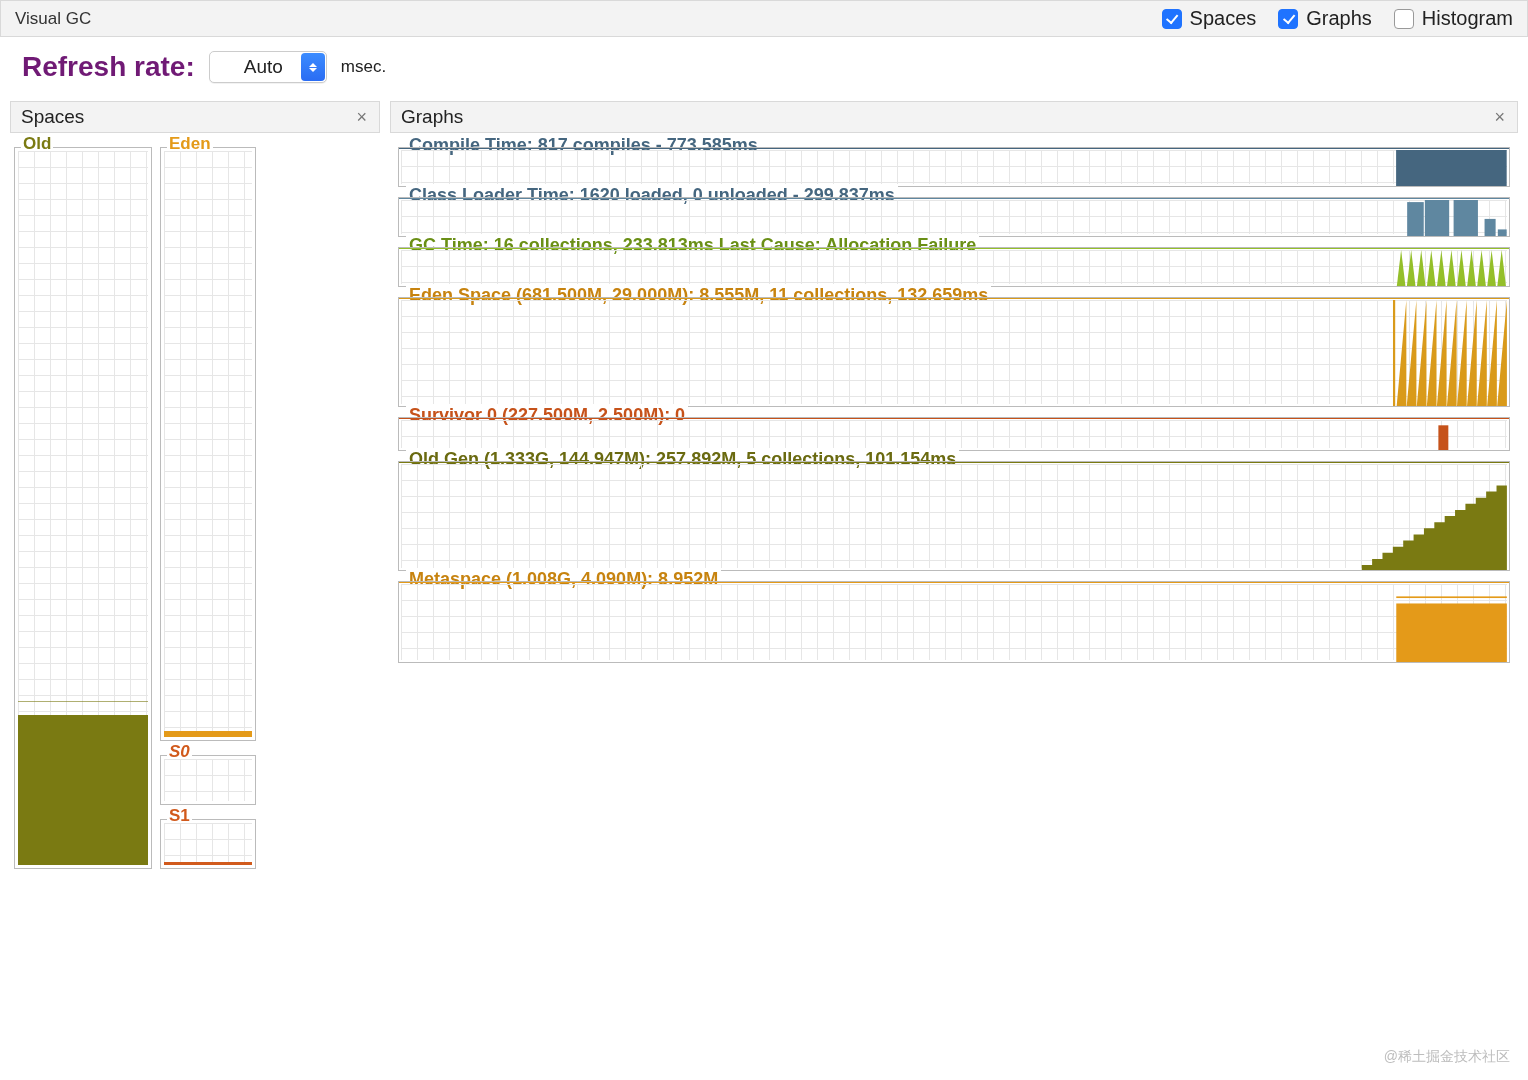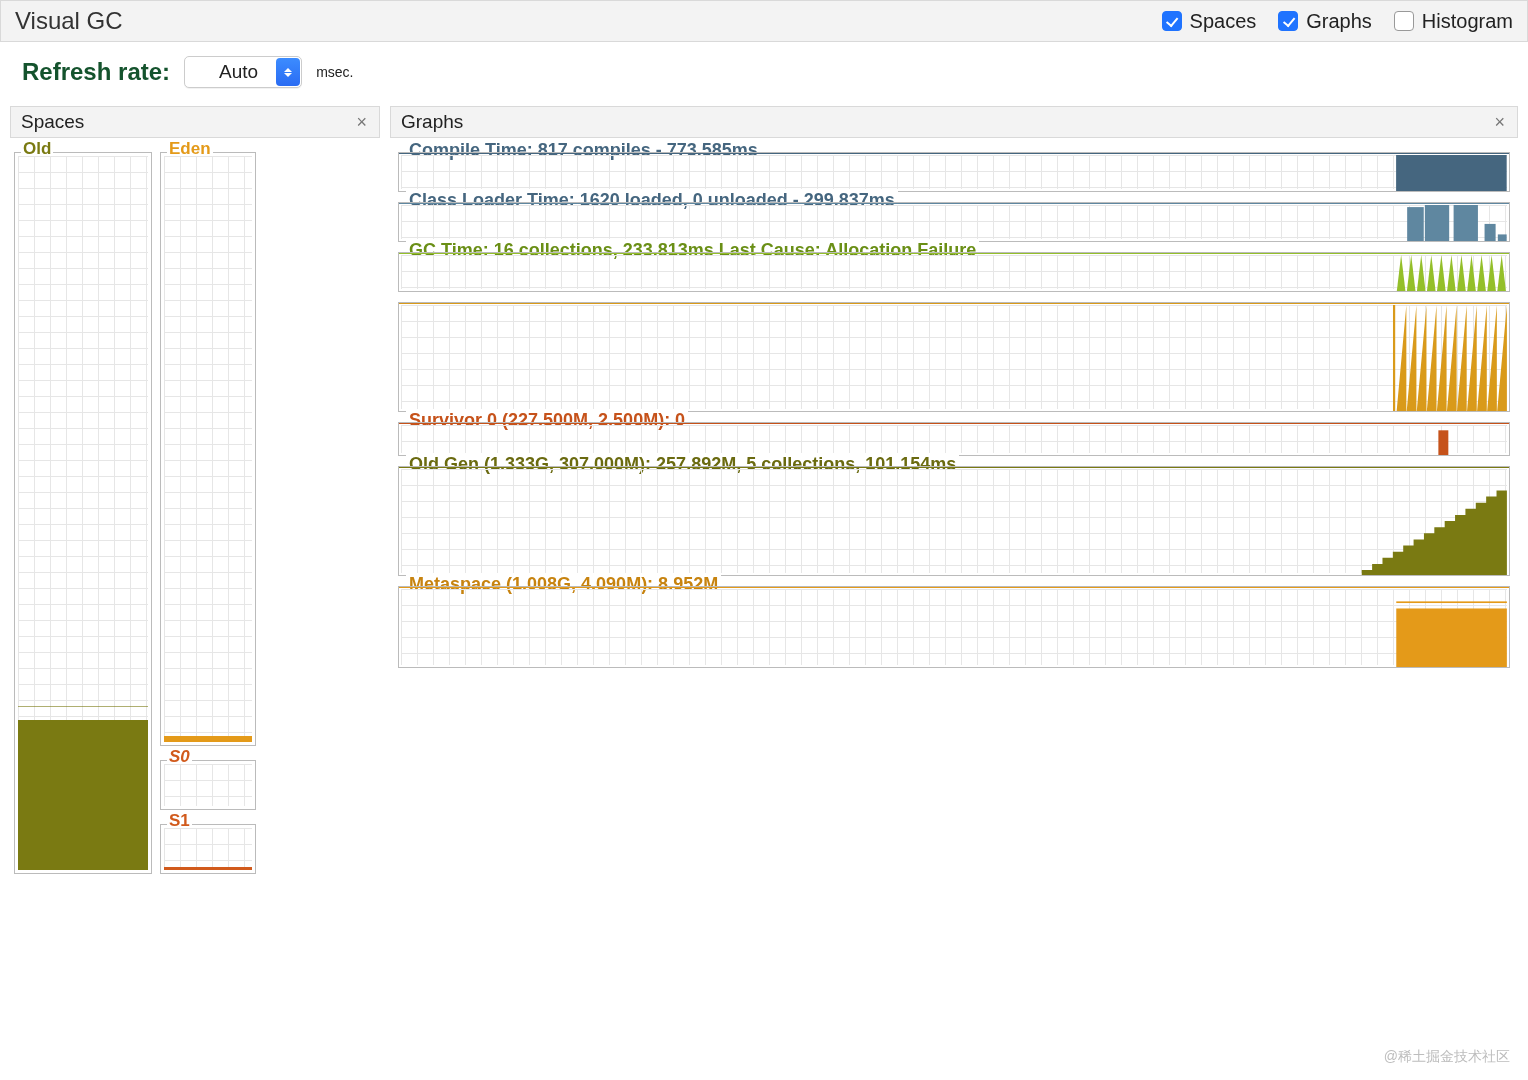--- a/index.html
+++ b/index.html
@@ -1,33 +1,33 @@
 <!DOCTYPE html>
 <html><head>
 <meta charset="utf-8">
 <style>
   html,body{margin:0;padding:0;background:#fff;font-family:"Helvetica Neue",Arial,sans-serif;font-size:16px;color:#222;width:1528px;}
   
   .titlebar{display:flex;align-items:center;justify-content:space-between;background:#f3f3f3;border:1px solid #d9d9d9;padding:6px 14px;}
-  .titlebar .app-title{font-size:24px;color:#333;text-align:center;}
+  .titlebar .app-title{font-size:17px;color:#333;text-align:center;}
   .titlebar .checks{display:flex;gap:22px;align-items:center;font-size:20px;color:#222;}
   .chk{display:flex;align-items:center;gap:8px;cursor:pointer;}
   .chk .box{width:18px;height:18px;border-radius:4px;border:1px solid #999;background:#fff;display:flex;align-items:center;justify-content:center;}
   .chk .box.on{background:#1f73ff;border-color:#1f73ff;}
   .chk .box.on::after{content:"";width:5px;height:9px;border:solid #fff;border-width:0 2px 2px 0;transform:rotate(40deg) translateY(-1px);}
   
   .refresh{display:flex;align-items:center;gap:14px;padding:14px 22px 18px;}
-  .refresh-label{font-size:24px;font-weight:600;color:#14532d;}
+  .refresh-label{font-size:28px;font-weight:600;color:#701a75;}
   .select{display:flex;align-items:center;border:1px solid #ccc;border-radius:5px;height:30px;background:#fff;box-shadow:0 1px 0 rgba(0,0,0,.05);}
   .select .val{padding:0 18px 0 34px;font-size:19px;}
   .select .btn{width:24px;height:28px;border-radius:4px;background:linear-gradient(#3c8cff,#2a6cf3);display:flex;flex-direction:column;align-items:center;justify-content:center;gap:1px;margin-right:1px;}
   .select .btn::before,.select .btn::after{content:"";width:0;height:0;border-left:4px solid transparent;border-right:4px solid transparent;}
   .select .btn::before{border-bottom:4px solid #fff;}
   .select .btn::after{border-top:4px solid #fff;}
-  .unit{font-size:14px;color:#222;}
+  .unit{font-size:17px;color:#222;}
   
   .panels{display:flex;align-items:stretch;padding:0 10px 0 10px;gap:10px;}
   
   .panel{display:flex;flex-direction:column;}
   .panel-head{display:flex;align-items:center;justify-content:space-between;background:#f3f3f3;border:1px solid #d9d9d9;padding:4px 10px;font-size:19px;color:#222;}
   .close-x{color:#777;font-size:18px;line-height:1;cursor:pointer;padding:0 2px;}
   .spaces{width:370px;}
   .spaces-body{display:flex;gap:8px;padding:14px 4px 4px 4px;}
   .bar-box{border:1px solid #bbb;position:relative;flex:0 0 auto;}
   .bar-box .bb-title{position:absolute;top:-14px;left:6px;background:#fff;font-weight:700;font-size:17px;padding:0 2px;white-space:nowrap;}
@@ -161,41 +161,42 @@
               <polygon points="945.4545454545455,38 950,0 954.5454545454546,38" fill="#94bf2a"></polygon>
               <polygon points="954.5454545454545,38 959.090909090909,0 963.6363636363636,38" fill="#94bf2a"></polygon>
               <polygon points="963.6363636363636,38 968.1818181818181,0 972.7272727272727,38" fill="#94bf2a"></polygon>
               <polygon points="972.7272727272727,38 977.2727272727273,0 981.8181818181819,38" fill="#94bf2a"></polygon>
               <polygon points="981.8181818181819,38 986.3636363636364,0 990.909090909091,38" fill="#94bf2a"></polygon>
               <polygon points="990.9090909090909,38 995.4545454545454,0 1000,38" fill="#94bf2a"></polygon>
             </svg>
           </div>
         </div>
         <div class="grow">
+          <span class="g-title" style="color: rgb(199, 131, 15);">Eden Space (681.500M, 29.000M): 8.555M, 11 collections, 132.659ms</span>
           <div class="g-box" style="height: 108px;">
             <div class="g-grid"></div>
             <div class="hline" style="background: rgb(217, 154, 26); left: 0px; right: 0px;"></div>
             <svg class="svg-data" viewBox="0 0 1000 108" preserveAspectRatio="none">
               <polygon points="900,108 900,99.36 909.0909090909091,0 909.0909090909091,108 909.0909090909091,108 909.0909090909091,99.36 918.1818181818182,0 918.1818181818182,108 918.1818181818181,108 918.1818181818181,99.36 927.2727272727273,0 927.2727272727273,108 927.2727272727273,108 927.2727272727273,99.36 936.3636363636364,0 936.3636363636364,108 936.3636363636364,108 936.3636363636364,99.36 945.4545454545455,0 945.4545454545455,108 945.4545454545455,108 945.4545454545455,99.36 954.5454545454546,0 954.5454545454546,108 954.5454545454545,108 954.5454545454545,99.36 963.6363636363636,0 963.6363636363636,108 963.6363636363636,108 963.6363636363636,99.36 972.7272727272727,0 972.7272727272727,108 972.7272727272727,108 972.7272727272727,99.36 981.8181818181819,0 981.8181818181819,108 981.8181818181819,108 981.8181818181819,99.36 990.909090909091,0 990.909090909091,108 990.9090909090909,108 990.9090909090909,99.36 1000,0 1000,108 " fill="#d99a1a"></polygon>
               <rect x="897" y="0" width="2" height="108" fill="#d99a1a"></rect>
             </svg>
           </div>
         </div>
         <div class="grow">
           <span class="g-title" style="color: rgb(198, 82, 26);">Survivor 0 (227.500M, 2.500M): 0</span>
           <div class="g-box" style="height: 32px;">
             <div class="g-grid"></div>
             <div class="hline" style="background: rgb(198, 82, 26); left: 0px; right: 0px;"></div>
             <svg class="svg-data" viewBox="0 0 1000 32" preserveAspectRatio="none">
               <rect x="938" y="4.800000000000001" width="9.000000000000002" height="27.2" fill="#c6521a"></rect>
             </svg>
           </div>
         </div>
         <div class="grow">
-          <span class="g-title" style="color: rgb(106, 106, 16);">Old Gen (1.333G, 307.000M): 257.892M, 5 collections, 101.154ms</span>
+          <span class="g-title" style="color: rgb(106, 106, 16);">Old Gen (1.333G, 144.947M): 257.892M, 5 collections, 101.154ms</span>
           <div class="g-box" style="height: 108px;">
             <div class="g-grid"></div>
             <div class="hline" style="background: rgb(122, 122, 18); left: 0px; right: 0px;"></div>
             <svg class="svg-data" viewBox="0 0 1000 108" preserveAspectRatio="none">
               <path d="M 850 108 L 850 102.465 L 859.375 102.465 L 859.375 96.93 L 868.75 96.93 L 868.75 91.395 L 878.125 91.395 L 878.125 85.86 L 887.5 85.86 L 887.5 80.325 L 896.875 80.325 L 896.875 74.78999999999999 L 906.25 74.78999999999999 L 906.25 69.255 L 915.625 69.255 L 915.625 63.720000000000006 L 925 63.720000000000006 L 925 58.185 L 934.375 58.185 L 934.375 52.650000000000006 L 943.75 52.650000000000006 L 943.75 47.115 L 953.125 47.115 L 953.125 41.58 L 962.5 41.58 L 962.5 36.045 L 971.875 36.045 L 971.875 30.50999999999999 L 981.25 30.50999999999999 L 981.25 24.974999999999994 L 990.625 24.974999999999994 L 990.625 19.440000000000012 L 1000 19.440000000000012 L 1000 108 Z" fill="#7a7a12"></path>
             </svg>
           </div>
         </div>
         <div class="grow">
           <span class="g-title" style="color: rgb(199, 131, 15);">Metaspace (1.008G, 4.090M): 8.952M</span>

